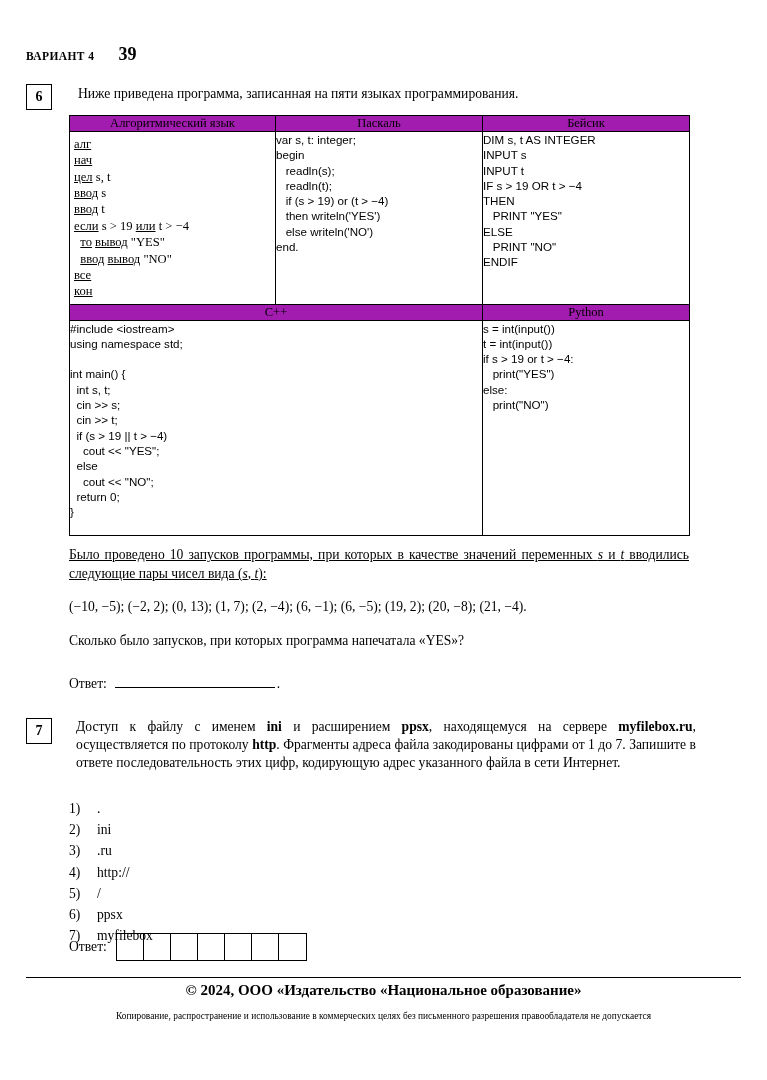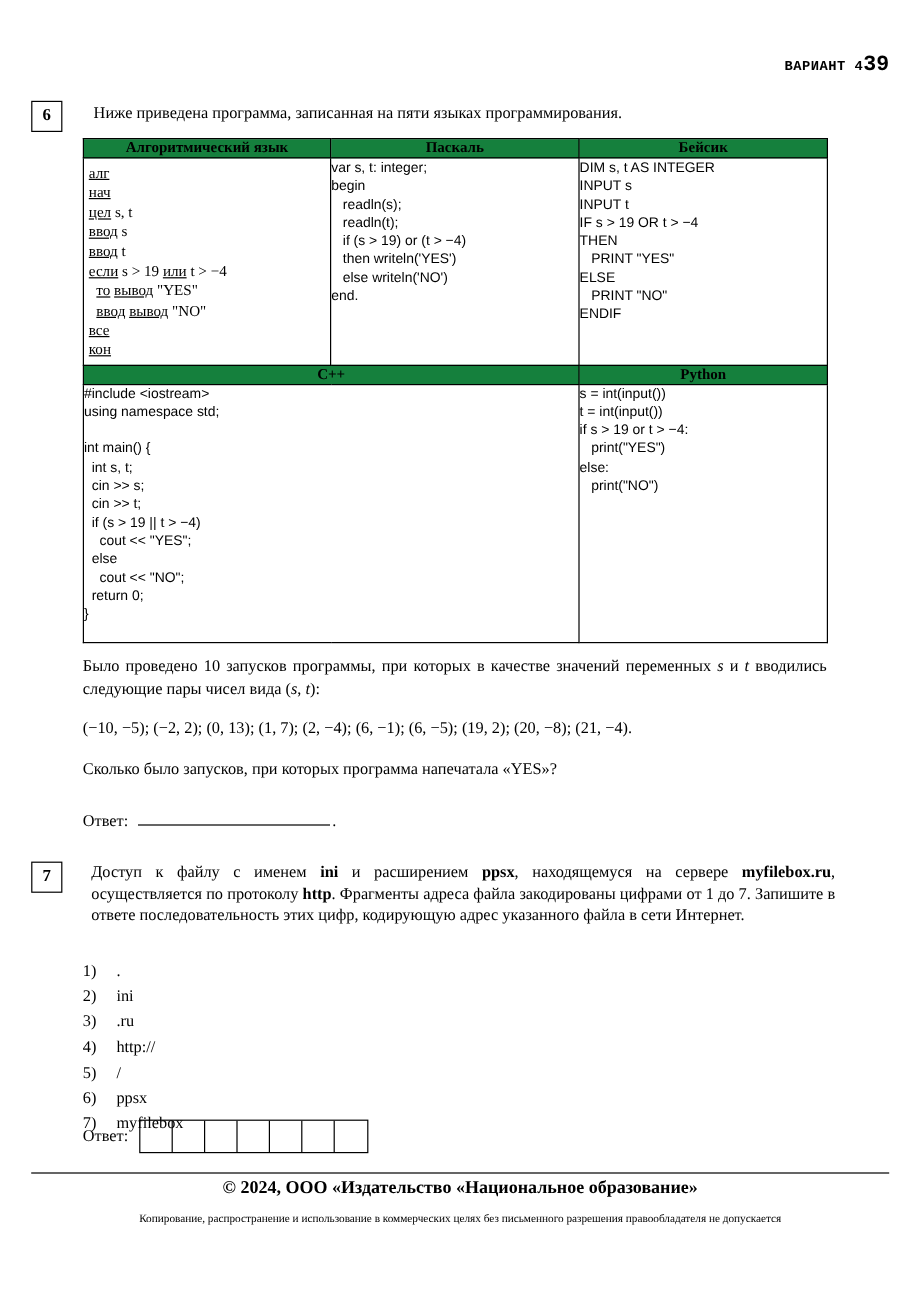--- a/index.html
+++ b/index.html
@@ -22,23 +22,24 @@
     height: 1080px;
     padding: 0;
   }
   
   .header {
     position: absolute;
     left: 26px;
     top: 44px;
     width: 715px;
     display: flex;
-    justify-content: flex-end;
+    justify-content: flex-start;
     align-items: baseline;
-    font-family: Liberation Mono, monospace;
+    font-family: Liberation Serif, serif;
+    gap: 24px;
   }
   .header .variant {
     font-size: 11.5px;
     font-weight: bold;
     letter-spacing: 0.4px;
   }
   .header .pageno {
     font-size: 18px;
     font-weight: bold;
   }
@@ -71,23 +72,23 @@
   }
   .codetable td, .codetable th {
     border: 1px solid #000;
     vertical-align: top;
     padding: 0;
   }
   .cell-head {
     text-align: center;
     font-family: "Liberation Serif", serif;
     font-size: 12.5px;
-    font-weight: bold;
+    font-weight: normal;
     padding: 4px 0 4px 0;
-    background: #15803d;
+    background: #a21caf;
   }
   .cell-code {
     padding: 6px 8px 8px 8px;
   }
   pre.code {
     margin: 0;
     font-family: Liberation Sans, sans-serif;
     font-size: 11.6px;
     line-height: 1.32;
     white-space: pre;
@@ -267,21 +268,21 @@
 t = int(input())
 if s &gt; 19 or t &gt; −4:
    print("YES")
 else:
    print("NO")</pre>
       </td>
     </tr>
   </tbody>
     </table>
 
-  <div class="para" style="left:69px; top:545px; width:620px;">Было проведено 10 запусков программы, при которых в качестве значений переменных <i>s</i> и <i>t</i> вводились следующие пары чисел вида (<i>s</i>, <i>t</i>):</div>
+  <div class="para" style="left:69px; top:545px; width:620px;text-decoration:underline;">Было проведено 10 запусков программы, при которых в качестве значений переменных <i>s</i> и <i>t</i> вводились следующие пары чисел вида (<i>s</i>, <i>t</i>):</div>
   <div class="para" style="left:69px; top:597px; width:620px;">(−10, −5); (−2, 2); (0, 13); (1, 7); (2, −4); (6, −1); (6, −5); (19, 2); (20, −8); (21, −4).</div>
   <div class="para" style="left:69px; top:631px; width:620px;">Сколько было запусков, при которых программа напечатала «YES»?</div>
 
   <div class="answer-line" style="left:69px; top:675px;">
     <span>Ответ:</span><span class="answer-rule"></span><span>.</span>
   </div>
 
   <div class="task-num" style="left:26px; top:718px;">7</div>
   <div class="task-text" style="left:76px; top:718px; width:620px;">
     Доступ к файлу с именем <b>ini</b> и расширением <b>ppsx</b>, находящемуся на сервере <b>myfilebox.ru</b>, осуществляется по протоколу <b>http</b>. Фрагменты адреса файла закодированы цифрами от 1 до 7. Запишите в ответе последовательность этих цифр, кодирующую адрес указанного файла в сети Интернет.

